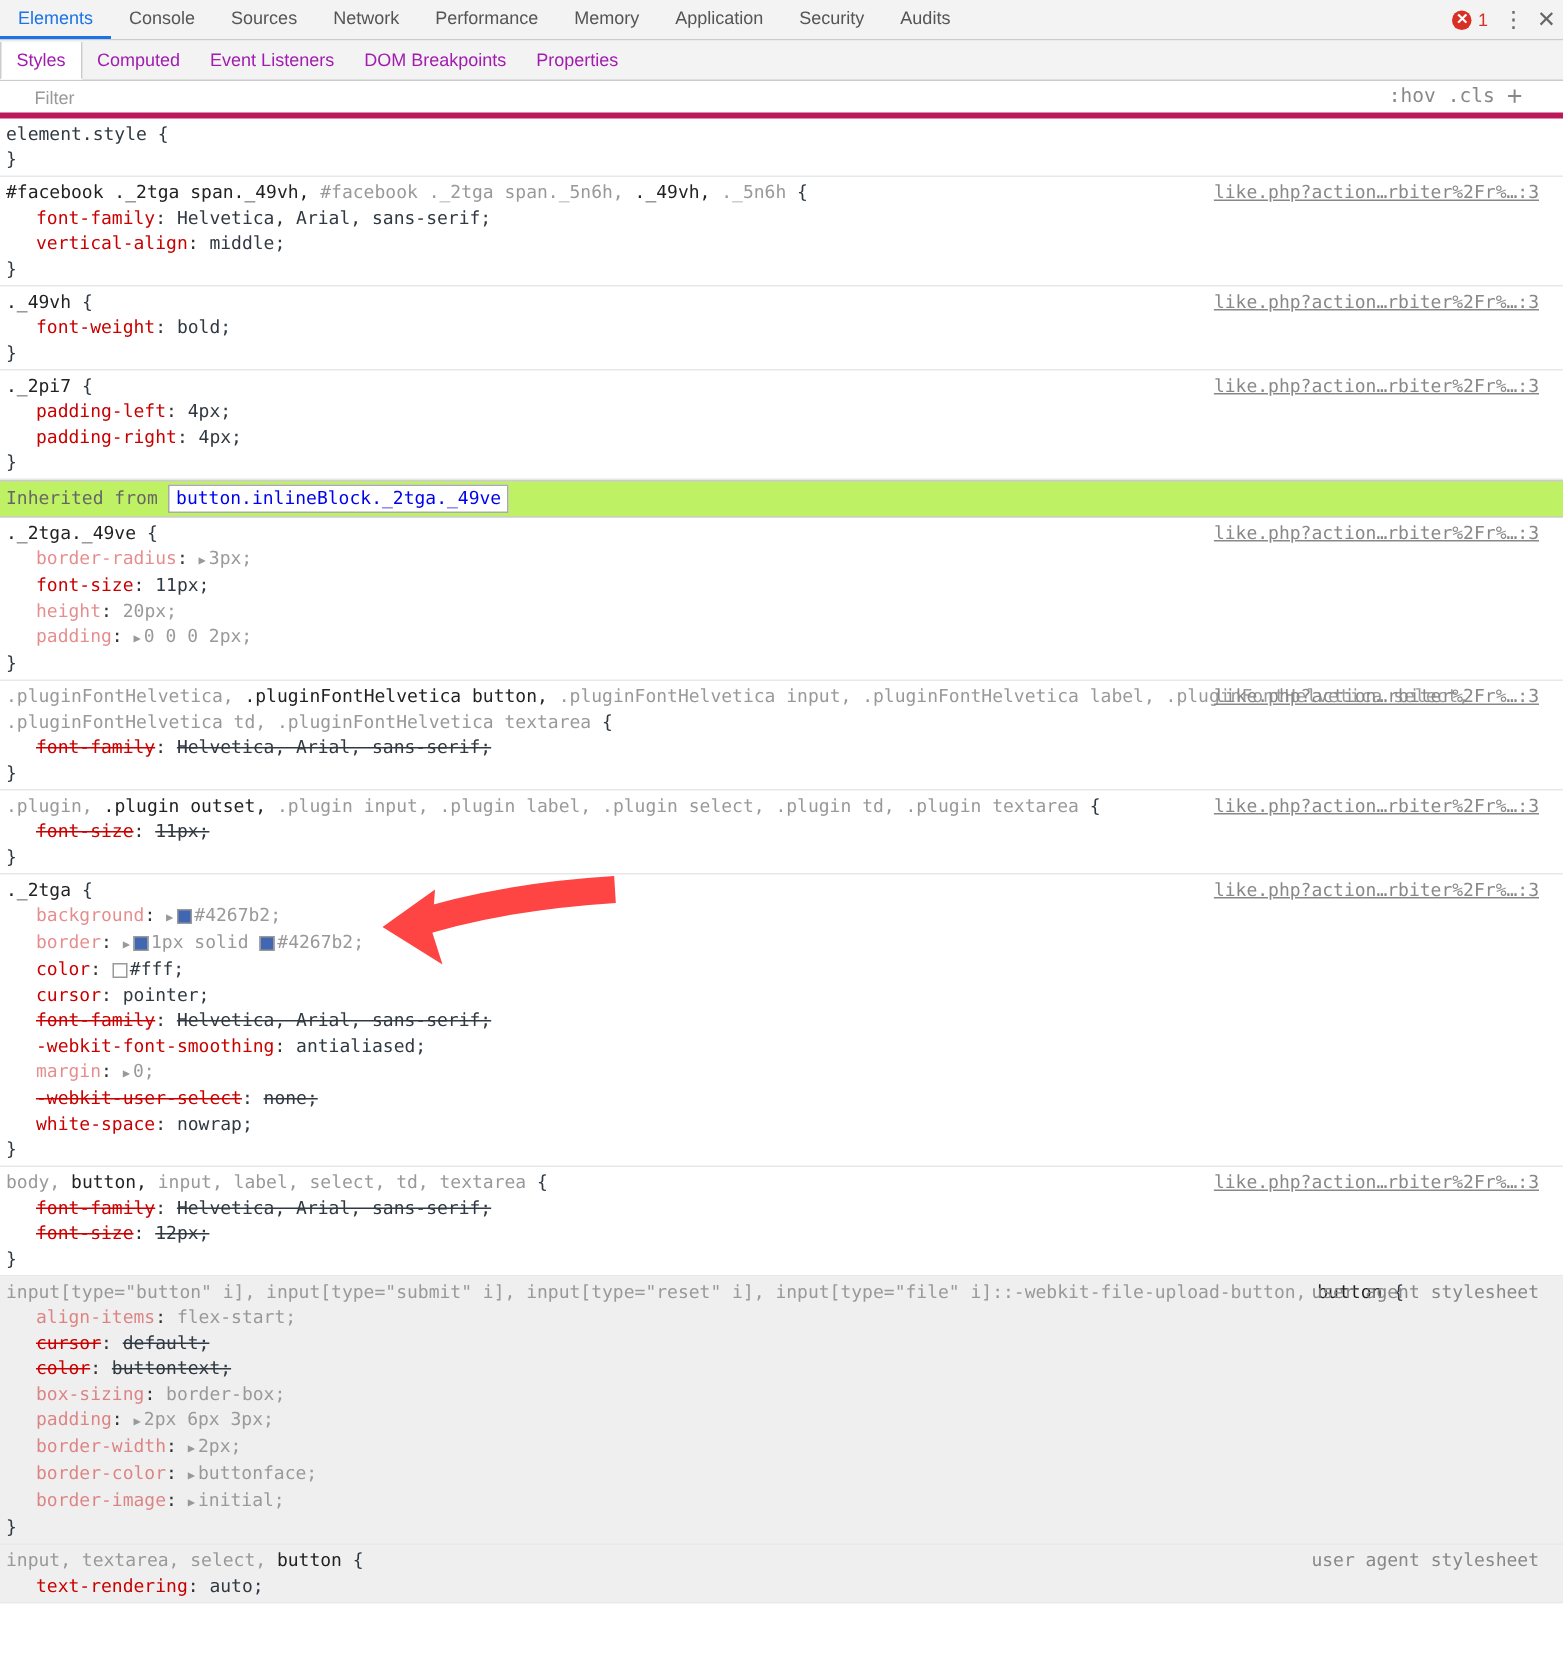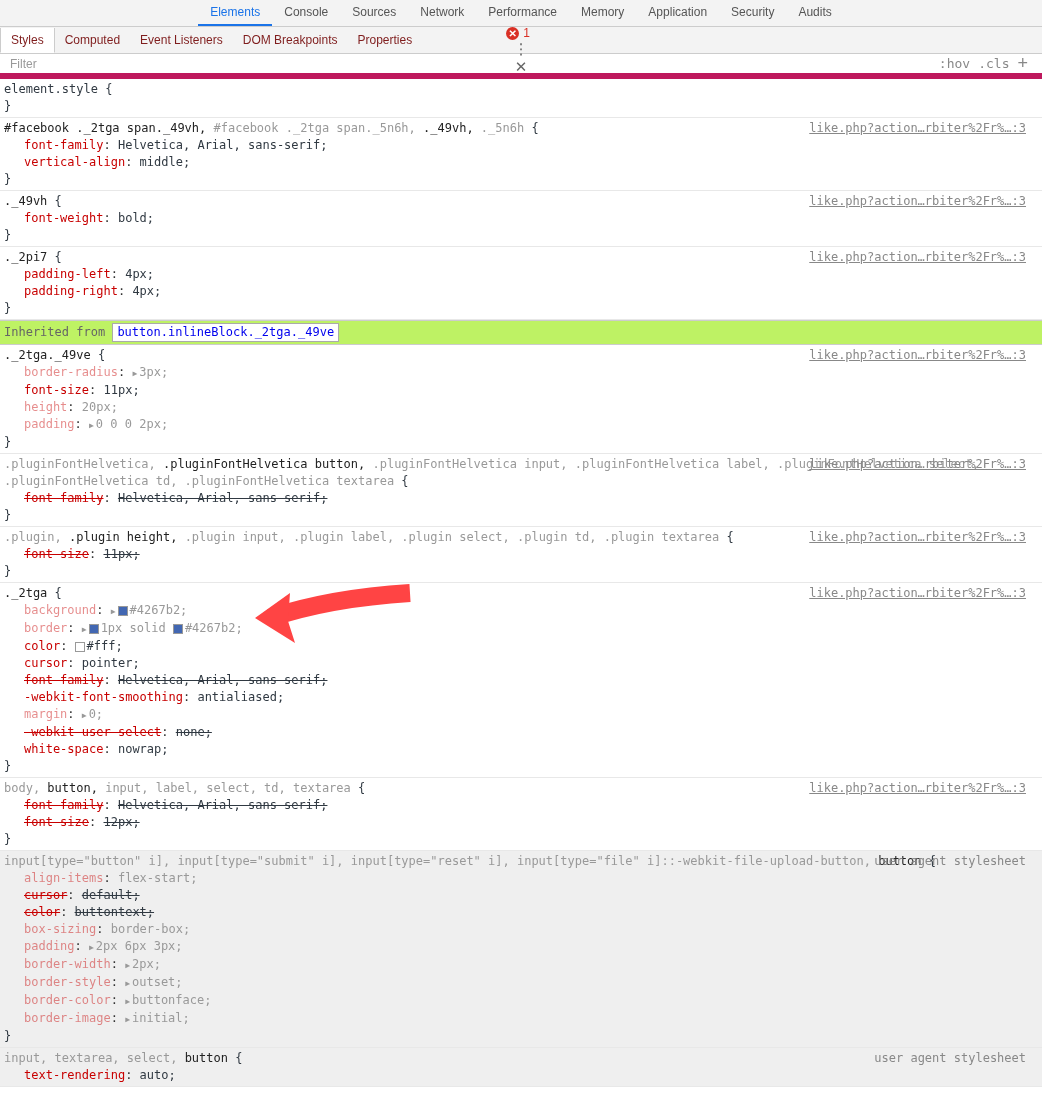--- a/index.html
+++ b/index.html
@@ -1,27 +1,27 @@
 <!DOCTYPE html>
 <html><head>
 <meta charset="utf-8">
 <style>
 * { box-sizing: border-box; margin: 0; padding: 0; }
 body { font-family: "Lucida Grande", sans-serif; font-size: 12px; background: #fff; width: 1042px; overflow: hidden; color: #333; }
-.top-tabs { display: flex; align-items: center; border-bottom: 1px solid #ccc; height: 27px; background: #f3f3f3; flex-direction: column; }
+.top-tabs { display: flex; align-items: center; border-bottom: 1px solid #ccc; height: 27px; background: #f3f3f3; }
 .top-tabs .t { padding: 5px 12px; color: #555; cursor: pointer; }
 .top-tabs .t.act { color: #1a73e8; border-bottom: 2px solid #1a73e8; }
 .top-tabs .sp { flex: 1; }
 .top-tabs .err { display:flex;align-items:center; gap:4px; margin-right:6px; color:#d93025;}
 .top-tabs .err .c { width:13px;height:13px;border-radius:50%;background:#d93025;color:#fff;font-size:10px;display:flex;align-items:center;justify-content:center;font-weight:bold;}
 .top-tabs .menu-icon,.top-tabs .close-icon{width:22px;text-align:center;color:#666;font-size:15px;cursor:pointer;}
 .sub-tabs { display:flex; align-items:center; border-bottom:1px solid #ccc; height:27px; background:#f3f3f3;}
-.sub-tabs .s { padding:5px 10px; color:#7f1d1d; cursor:pointer;}
+.sub-tabs .s { padding:5px 10px; color:#a21caf; cursor:pointer;}
 .sub-tabs .s.act { background:#fff; border:1px solid #ccc; border-bottom:1px solid #fff; border-top:none; margin-bottom:-1px;}
-.filter-bar{display:flex;align-items:center;border-bottom:6px solid #be185d;height:25px;padding:0 10px;color:#999;justify-content:center;}
+.filter-bar{display:flex;align-items:center;border-bottom:4px solid #be185d;height:25px;padding:0 23px;color:#999;justify-content:center;}
 .filter-bar .lbl{flex:1;}
 .filter-bar .hov,.filter-bar .cls{font-family:Menlo,monospace;font-size:13px;color:#888;margin:0 4px;cursor:pointer;}
 .filter-bar .plus{font-size:18px;color:#888;cursor:pointer;padding:0 4px;}
 .rules{font-family:Menlo,monospace;font-size:12px;line-height:17px;}
 .rule{border-bottom:1px solid #e8e8e8;padding:2px 4px;position:relative;}
 .rule.ua{background:#efefef;}
 .src{position:absolute;right:16px;top:2px;color:#888;text-decoration:underline;cursor:pointer;}
 .sel{color:#303942;}
 .sel .dim{color:#999;}
 .sel .b{color:#222;}
@@ -94,21 +94,21 @@
     <div class="inh"><span class="lbl">Inherited from </span><span class="btn">button.inlineBlock._2tga._49ve</span></div>
     <div class="rule"><span class="src">like.php?action…rbiter%2Fr%…:3</span><span class="sel"><span class="b">._2tga._49ve</span></span><span class="brace"> {</span><div class="props">
         <div class="dim2"><span class="pn">border-radius</span>: <span class="pv"><span class="tri">▶</span>3px;</span></div>
         <div class=""><span class="pn">font-size</span>: <span class="pv">11px;</span></div>
         <div class="dim2"><span class="pn">height</span>: <span class="pv">20px;</span></div>
         <div class="dim2"><span class="pn">padding</span>: <span class="pv"><span class="tri">▶</span>0 0 0 2px;</span></div>
       </div><div class="brace">}</div></div>
     <div class="rule"><span class="src">like.php?action…rbiter%2Fr%…:3</span><span class="sel"><span class="dim">.pluginFontHelvetica, </span><span class="b">.pluginFontHelvetica button, </span><span class="dim">.pluginFontHelvetica input, .pluginFontHelvetica label, .pluginFontHelvetica select, .pluginFontHelvetica td, .pluginFontHelvetica textarea</span></span><span class="brace"> {</span><div class="props">
         <div class="strike"><span class="pn">font-family</span>: <span class="pv">Helvetica, Arial, sans-serif;</span></div>
       </div><div class="brace">}</div></div>
-    <div class="rule"><span class="src">like.php?action…rbiter%2Fr%…:3</span><span class="sel"><span class="dim">.plugin, </span><span class="b">.plugin height, </span><span class="dim">.plugin input, .plugin label, .plugin select, .plugin td, .plugin textarea</span></span><span class="brace"> {</span><div class="props">
+    <div class="rule"><span class="src">like.php?action…rbiter%2Fr%…:3</span><span class="sel"><span class="dim">.plugin, </span><span class="b">.plugin outset, </span><span class="dim">.plugin input, .plugin label, .plugin select, .plugin td, .plugin textarea</span></span><span class="brace"> {</span><div class="props">
         <div class="strike"><span class="pn">font-size</span>: <span class="pv">11px;</span></div>
       </div><div class="brace">}</div></div>
     <div class="rule" style="position: relative;"><span class="src">like.php?action…rbiter%2Fr%…:3</span><span class="sel"><span class="b">._2tga</span></span><span class="brace"> {</span><div class="props">
         <div class="dim2"><span class="pn">background</span>: <span class="pv"><span class="tri">▶</span><span class="sw" style="background:#4267b2"></span>#4267b2;</span></div>
         <div class="dim2"><span class="pn">border</span>: <span class="pv"><span class="tri">▶</span><span class="sw" style="background:#4267b2"></span>1px solid <span class="sw" style="background:#4267b2"></span>#4267b2;</span></div>
         <div class=""><span class="pn">color</span>: <span class="pv"><span class="sw" style="background:#ffffff"></span>#fff;</span></div>
         <div class=""><span class="pn">cursor</span>: <span class="pv">pointer;</span></div>
         <div class="strike"><span class="pn">font-family</span>: <span class="pv">Helvetica, Arial, sans-serif;</span></div>
         <div class=""><span class="pn">-webkit-font-smoothing</span>: <span class="pv">antialiased;</span></div>
         <div class="dim2"><span class="pn">margin</span>: <span class="pv"><span class="tri">▶</span>0;</span></div>
@@ -122,20 +122,19 @@
         <div class="strike"><span class="pn">font-family</span>: <span class="pv">Helvetica, Arial, sans-serif;</span></div>
         <div class="strike"><span class="pn">font-size</span>: <span class="pv">12px;</span></div>
       </div><div class="brace">}</div></div>
     <div class="rule ua"><span class="src" style="text-decoration: none;">user agent stylesheet</span><span class="sel"><span class="dim">input[type="button" i], input[type="submit" i], input[type="reset" i], input[type="file" i]::-webkit-file-upload-button, </span><span class="b">button</span></span><span class="brace"> {</span><div class="props">
         <div class="dim2"><span class="pn">align-items</span>: <span class="pv">flex-start;</span></div>
         <div class="strike"><span class="pn">cursor</span>: <span class="pv">default;</span></div>
         <div class="strike"><span class="pn">color</span>: <span class="pv">buttontext;</span></div>
         <div class="dim2"><span class="pn">box-sizing</span>: <span class="pv">border-box;</span></div>
         <div class="dim2"><span class="pn">padding</span>: <span class="pv"><span class="tri">▶</span>2px 6px 3px;</span></div>
         <div class="dim2"><span class="pn">border-width</span>: <span class="pv"><span class="tri">▶</span>2px;</span></div>
-        <div class="dim2"><span class="pn">border-style</span>: <span class="pv"><span class="tri">▶</span>outset;</span></div>
         <div class="dim2"><span class="pn">border-color</span>: <span class="pv"><span class="tri">▶</span>buttonface;</span></div>
         <div class="dim2"><span class="pn">border-image</span>: <span class="pv"><span class="tri">▶</span>initial;</span></div>
       </div><div class="brace">}</div></div>
     <div class="rule ua" style="position: relative;"><span class="src" style="text-decoration: none;">user agent stylesheet</span><span class="sel"><span class="dim">input, textarea, select, </span><span class="b">button</span></span><span class="brace"> {</span><div class="props">
         <div class=""><span class="pn">text-rendering</span>: <span class="pv">auto;</span></div>
       </div></div>
   </div>
 
 </body></html>

